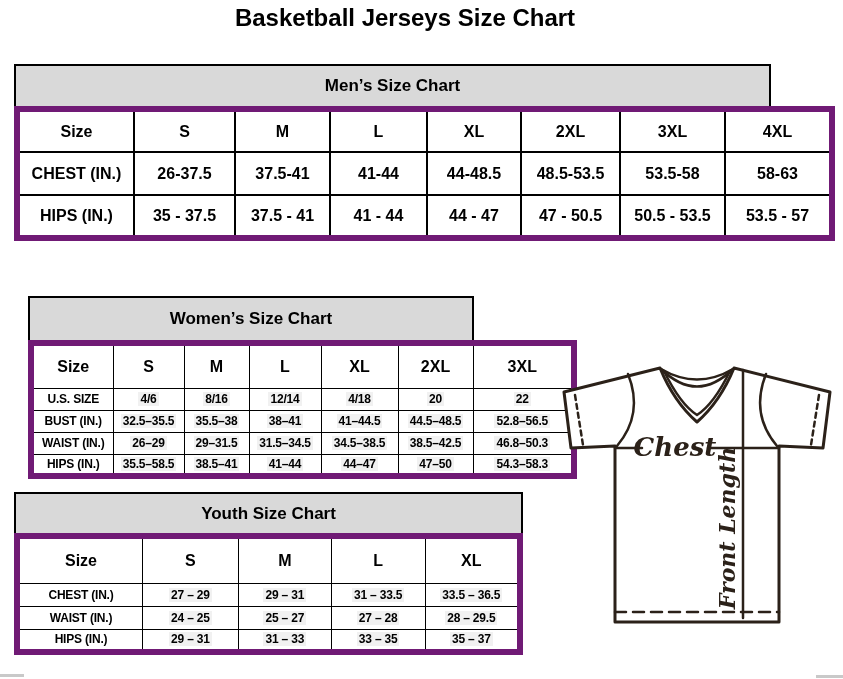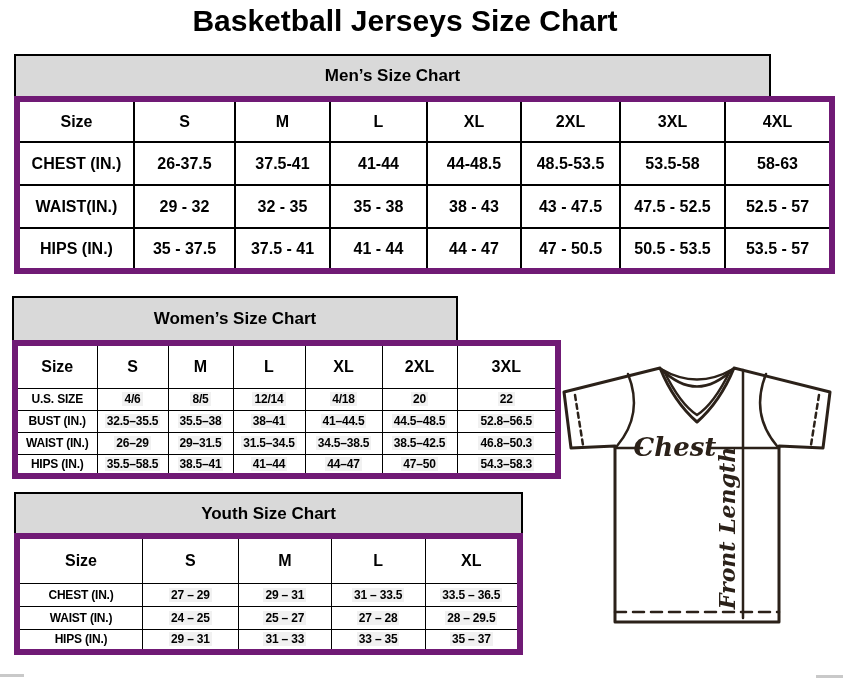--- a/index.html
+++ b/index.html
@@ -2,25 +2,25 @@
 <html><head>
 <meta charset="utf-8">
 <style>
   html,body { margin:0; padding:0; background:#ffffff; }
   .canvas {
     position:relative; width:843px; height:679px; background:#ffffff;
     font-family:"Liberation Sans", sans-serif; color:#000; overflow:hidden;
   }
   .page-title {
     position:absolute; top:4px; left:0; width:810px; text-align:center;
-    font-size:30px; font-weight:bold; letter-spacing:0;
+    font-size:24px; font-weight:bold; letter-spacing:0;
   }
   .chart { position:absolute; }
-  #mens   { left:14px; top:54px;  width:757px; }
-  #womens { left:12px; top:296px; width:446px; }
+  #mens   { left:14px; top:64px;  width:757px; }
+  #womens { left:28px; top:296px; width:446px; }
   #youth  { left:14px; top:492px; width:509px; }
 
   .chart-title {
     background:#d9d9d9; border:2px solid #000; border-bottom:none;
     text-align:center; font-weight:bold; font-size:17px;
     display:flex; align-items:center; justify-content:center;
   }
   #mens .chart-title   { height:40px; }
   #womens .chart-title { height:42px; }
   #youth .chart-title  { height:39px; }
@@ -93,30 +93,20 @@
             <th>CHEST (IN.)</th>
             <td><span class="v">26-37.5</span></td>
             <td><span class="v">37.5-41</span></td>
             <td><span class="v">41-44</span></td>
             <td><span class="v">44-48.5</span></td>
             <td><span class="v">48.5-53.5</span></td>
             <td><span class="v">53.5-58</span></td>
             <td><span class="v">58-63</span></td>
           </tr>
           <tr>
-            <th>WAIST(IN.)</th>
-            <td><span class="v">29 - 32</span></td>
-            <td><span class="v">32 - 35</span></td>
-            <td><span class="v">35 - 38</span></td>
-            <td><span class="v">38 - 43</span></td>
-            <td><span class="v">43 - 47.5</span></td>
-            <td><span class="v">47.5 - 52.5</span></td>
-            <td><span class="v">52.5 - 57</span></td>
-          </tr>
-          <tr>
             <th>HIPS (IN.)</th>
             <td><span class="v">35 - 37.5</span></td>
             <td><span class="v">37.5 - 41</span></td>
             <td><span class="v">41 - 44</span></td>
             <td><span class="v">44 - 47</span></td>
             <td><span class="v">47 - 50.5</span></td>
             <td><span class="v">50.5 - 53.5</span></td>
             <td><span class="v">53.5 - 57</span></td>
           </tr>
         </tbody>
@@ -143,21 +133,21 @@
             <th>L</th>
             <th>XL</th>
             <th>2XL</th>
             <th>3XL</th>
           </tr>
         </thead>
         <tbody>
           <tr>
             <th>U.S. SIZE</th>
             <td><span class="v">4/6</span></td>
-            <td><span class="v">8/5</span></td>
+            <td><span class="v">8/16</span></td>
             <td><span class="v">12/14</span></td>
             <td><span class="v">4/18</span></td>
             <td><span class="v">20</span></td>
             <td><span class="v">22</span></td>
           </tr>
           <tr>
             <th>BUST (IN.)</th>
             <td><span class="v">32.5–35.5</span></td>
             <td><span class="v">35.5–38</span></td>
             <td><span class="v">38–41</span></td>

